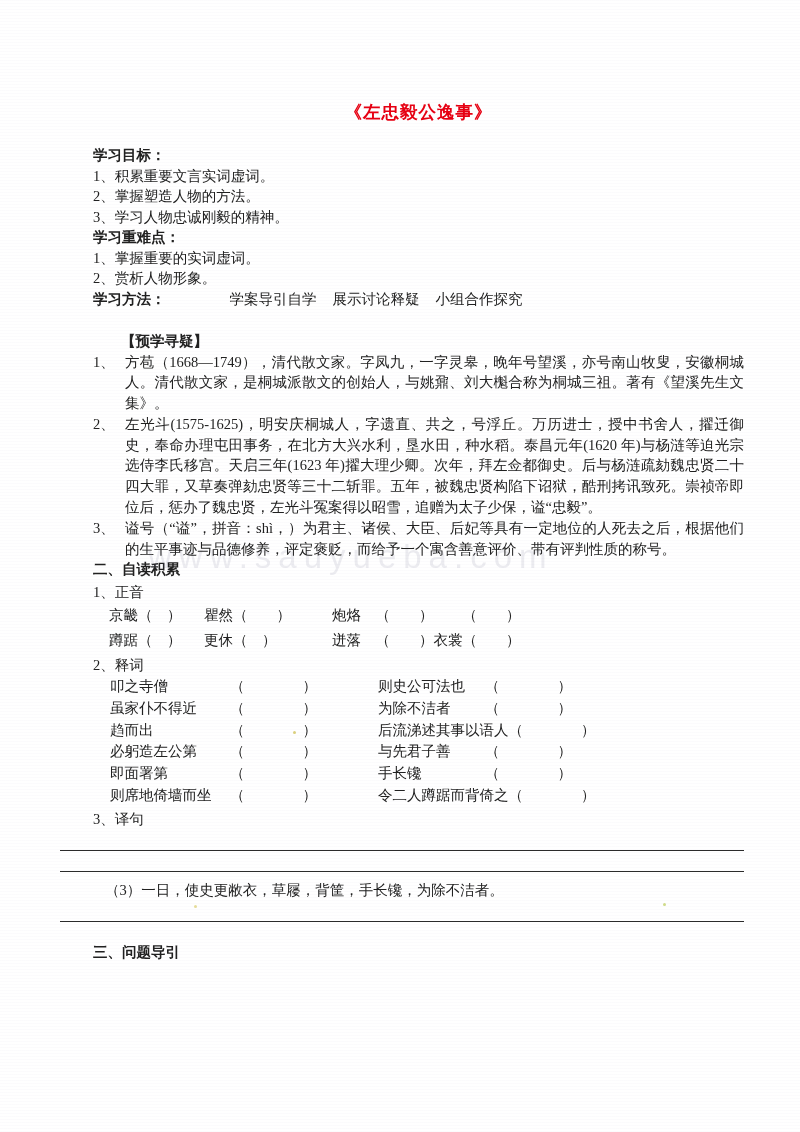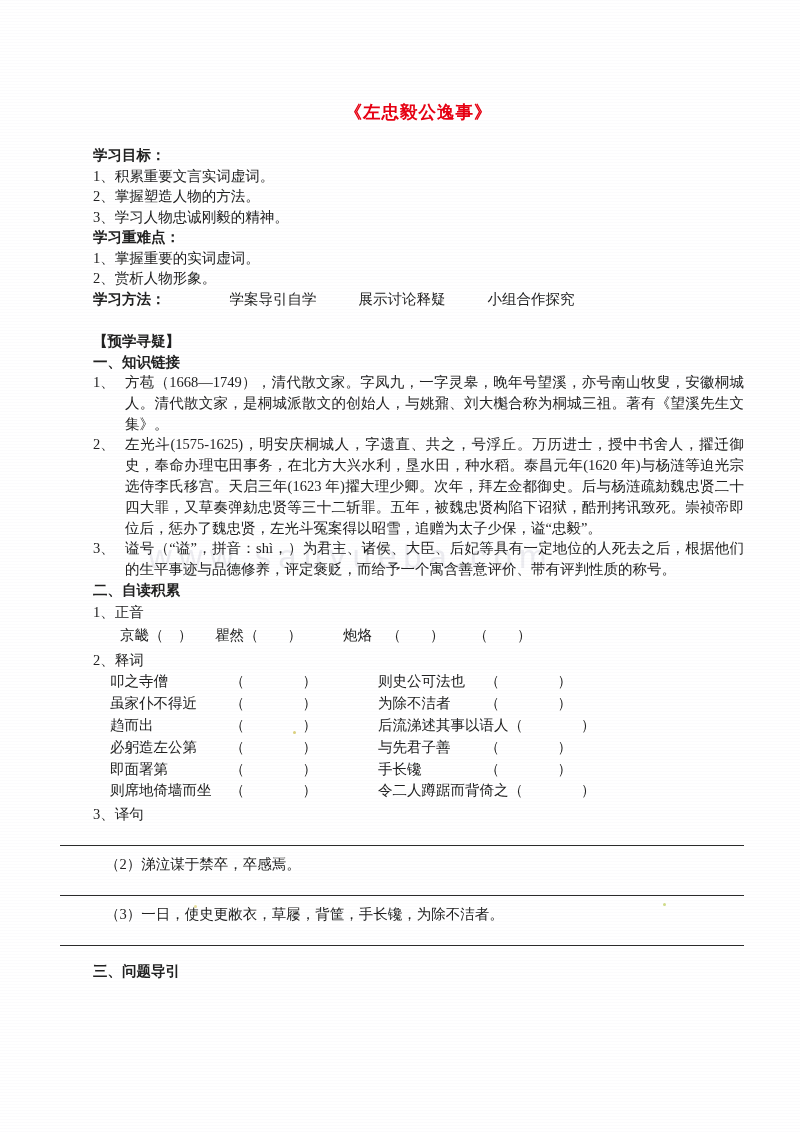--- a/index.html
+++ b/index.html
@@ -18,36 +18,36 @@
   .doc-title {
     margin: 0 0 21px 0;
     text-align: center;
     font-size: 17.5px;
     letter-spacing: 1px;
     font-weight: bold;
     font-family: "Liberation Sans", "DejaVu Sans", sans-serif;
   }
   .line { line-height: 20.5px; }
   .h { font-weight: bold; font-family: "Liberation Sans", "DejaVu Sans", sans-serif; }
-  .sec { margin-top: 22px; }
+  .sec { margin-top: 22px; margin-left: 28px; }
   .m-first { margin-left: 64px; }
-  .m { margin-left: 42px; }
+  .m { margin-left: 16px; }
   .kitem { position: relative; padding-left: 32px; text-align: justify; line-height: 20.8px; }
   .knum { position: absolute; left: 0; top: 0; }
   .py-row { line-height: 25px; white-space: nowrap; }
-  .py-c1 { display: inline-block; width: 95px; margin-left: 27px; }
+  .py-c1 { display: inline-block; width: 95px; margin-left: 16px; }
   .py-c2 { display: inline-block; width: 128px; }
   .sc-row { display: flex; line-height: 21.8px; white-space: nowrap; }
   .sc-lt { margin-left: 17px; width: 120px; flex: none; }
   .sc-lb { width: 148px; flex: none; }
   .sc-rt { min-width: 107px; }
   .sub { line-height: 21px; margin-top: 2px; }
   .tr-item { margin-left: 12px; margin-top: 8px; line-height: 21px; }
   .answer-line { height: 21px; border-bottom: 1.5px solid #2b2b2b; margin-left: -33px; }
-  .q-head { margin-top: 15px; }
+  .q-head { margin-top: 21px; font-family: Liberation Mono, monospace; }
   .watermark {
     position: absolute; top: 538px; left: 148px;
     font-family: Liberation Sans, sans-serif;
     font-size: 33px; letter-spacing: 7px;
     color: rgba(100, 102, 132, 0.12);
     pointer-events: none; white-space: nowrap;
   }
   .speck { position: absolute; width: 3px; height: 3px; border-radius: 50%; }
   .speck-1 { left: 293px; top: 731px; background: rgba(190,170,20,0.55); }
   .speck-2 { left: 663px; top: 903px; background: rgba(170,190,40,0.55); }
@@ -70,37 +70,39 @@
   <div class="line h">学习重难点：</div>
   <div class="line">1、掌握重要的实词虚词。</div>
   <div class="line">2、赏析人物形象。</div>
 
   <div class="line">
     <span class="h">学习方法：</span><span class="m-first">学案导引自学</span><span class="m">展示讨论释疑</span><span class="m">小组合作探究</span>
   </div>
 
   <div class="line h sec">【预学寻疑】</div>
 
-  <div class="line h">一、知识链接</div>
 
   <div class="kitem">
     <span class="knum">1、</span><span>方苞（1668—1749），清代散文家。字凤九，一字灵皋，晚年号望溪，亦号南山牧叟，安徽桐城人。清代散文家，是桐城派散文的创始人，与姚鼐、刘大櫆合称为桐城三祖。著有《望溪先生文集》。</span>
   </div>
   <div class="kitem">
     <span class="knum">2、</span><span>左光斗(1575-1625)，明安庆桐城人，字遗直、共之，号浮丘。万历进士，授中书舍人，擢迁御史，奉命办理屯田事务，在北方大兴水利，垦水田，种水稻。泰昌元年(1620 年)与杨涟等迫光宗选侍李氏移宫。天启三年(1623 年)擢大理少卿。次年，拜左佥都御史。后与杨涟疏劾魏忠贤二十四大罪，又草奏弹劾忠贤等三十二斩罪。五年，被魏忠贤构陷下诏狱，酷刑拷讯致死。崇祯帝即位后，惩办了魏忠贤，左光斗冤案得以昭雪，追赠为太子少保，谥“忠毅”。</span>
   </div>
   <div class="kitem">
     <span class="knum">3、</span><span>谥号（“谥”，拼音：shì，）为君主、诸侯、大臣、后妃等具有一定地位的人死去之后，根据他们的生平事迹与品德修养，评定褒贬，而给予一个寓含善意评价、带有评判性质的称号。</span>
   </div>
 
   <div class="line h">二、自读积累</div>
 
   <div class="line sub">1、正音</div>
   <div class="py-row">
     <span class="py-c1">京畿（　）</span><span class="py-c2">瞿然（　　）</span><span class="py-c3">炮烙　（　　）　　（　　）</span>
+  </div>
+  <div class="py-row">
+    <span class="py-c1">蹲踞（　）</span><span class="py-c2">更休（　）</span><span class="py-c3">迸落　（　　）衣裳（　　）</span>
   </div>
 
   <div class="line sub">2、释词</div>
 
   <div class="sc-row">
     <span class="sc-lt">叩之寺僧</span>
       <span class="sc-lb">（　　　　）</span>
       <span class="sc-rt">则史公可法也</span>
       <span>（　　　　）</span>
   </div>
@@ -132,21 +134,20 @@
     <span class="sc-lt">则席地倚墙而坐</span>
       <span class="sc-lb">（　　　　）</span>
       <span class="sc-rt">令二人蹲踞而背倚之</span>
       <span>（　　　　）</span>
   </div>
 
   <div class="line sub">3、译句</div>
 
   <div class="answer-line"></div>
 
-  <div class="tr-item">（2）涕泣谋于禁卒，卒感焉。</div>
   <div class="answer-line"></div>
 
   <div class="tr-item">（3）一日，使史更敝衣，草屦，背筐，手长镵，为除不洁者。</div>
   <div class="answer-line"></div>
 
   <div class="line h q-head">三、问题导引</div>
 
 </div>
 
 <div class="speck speck-1"></div>

